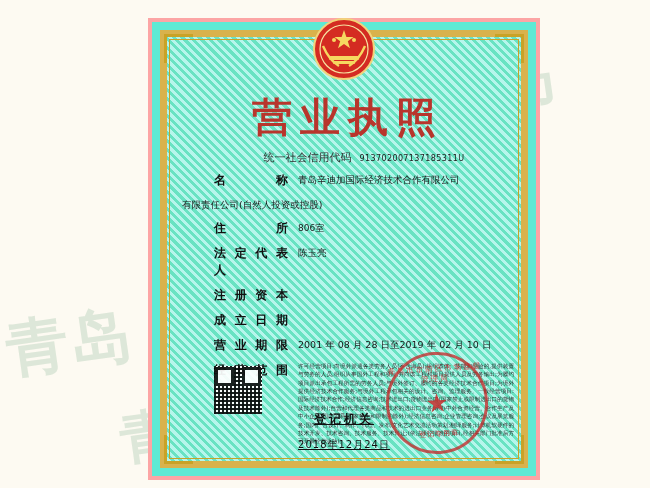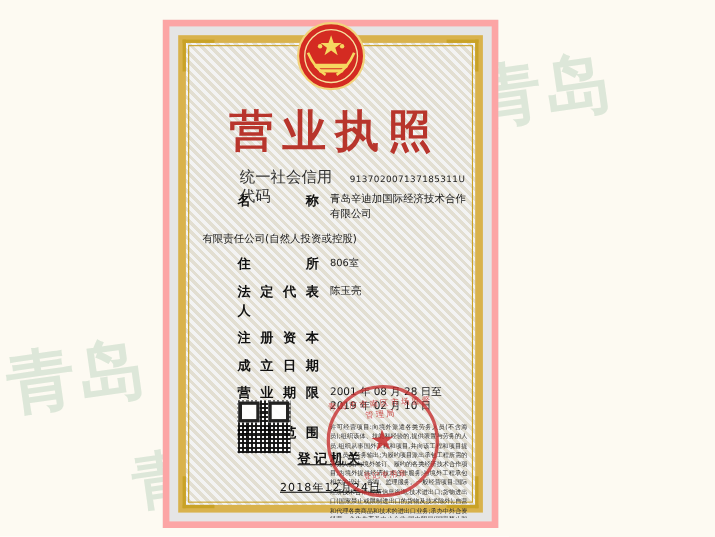--- a/index.html
+++ b/index.html
@@ -38,24 +38,24 @@
   .wm1 { left: 6px;   top: 300px; }
   .wm2 { left: 330px; top: 330px; }
   .wm3 { left: 430px; top: 40px;  }
   .wm4 { left: 120px; top: 395px; font-size: 56px; }
 
   
   .panel {
     position: absolute;
     left: 148px;
     top: 18px;
-    width: 305px;
+    width: 392px;
     height: 462px;
-    background: #e5e5e5;
-    border: 6px solid #fca5a5;
+    background: #5eead4;
+    border: 4px solid #fca5a5;
     box-sizing: border-box;
   }
   .panel-inner-border {
     position: absolute;
     left: 8px;
     top: 8px;
     right: 8px;
     bottom: 8px;
     border: 7px solid #d9b24c;
     box-sizing: border-box;
@@ -120,21 +120,21 @@
     left: 28px;
     right: 24px;
     top: 128px;
     display: flex;
     align-items: baseline;
     justify-content: center;
     gap: 8px;
     font-size: 8px;
     color: #333;
   }
-  .code-label { color: #333; font-size: 14px; padding-left: 36px; }
+  .code-label { color: #333; font-size: 11px; padding-left: 36px; }
   .code-value { color: #222; font-size: 8px; letter-spacing: 0.4px; }
 
   
   .fields {
     position: absolute;
     left: 30px;
     right: 22px;
     top: 150px;
   }
   .row {

